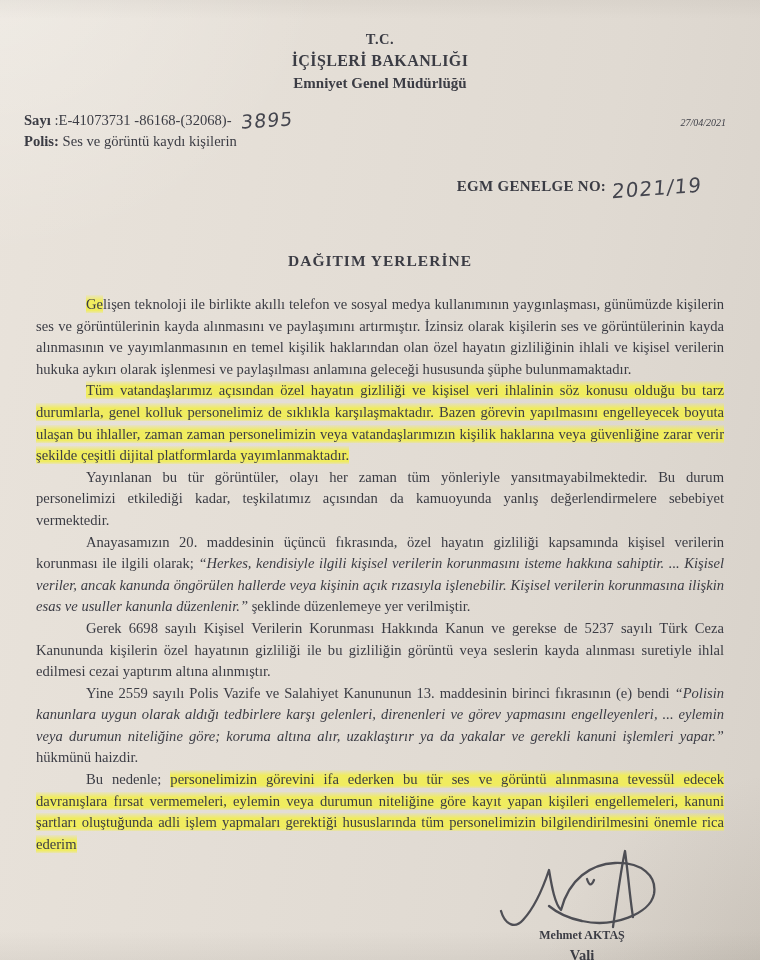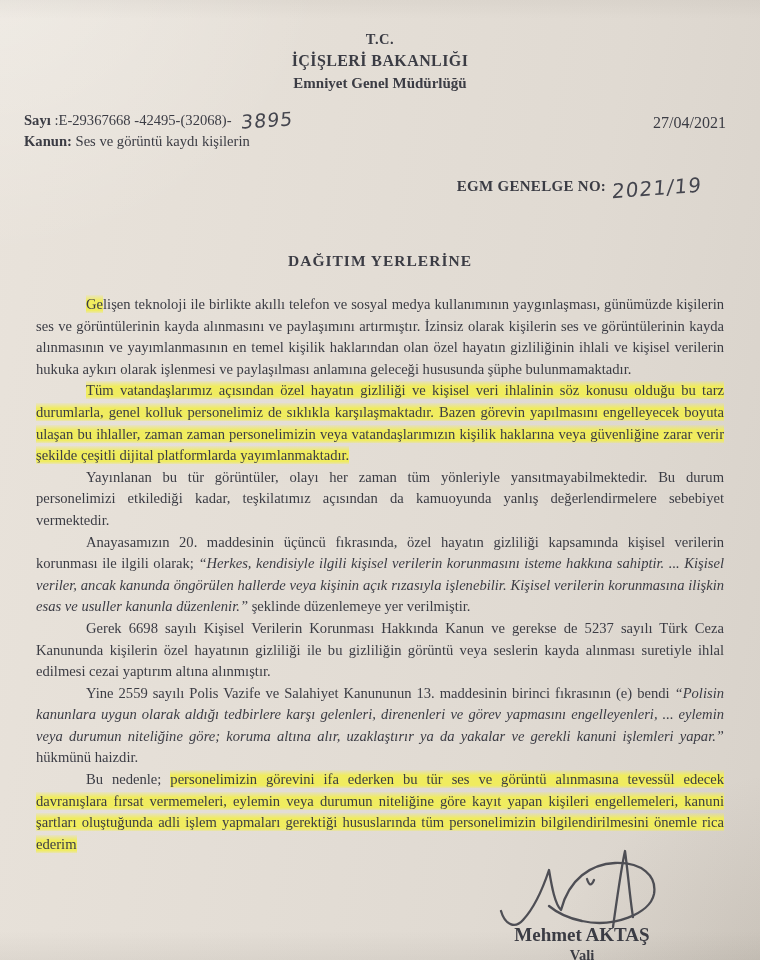--- a/index.html
+++ b/index.html
@@ -28,21 +28,21 @@
       linear-gradient(180deg, rgba(90,85,75,.05) 0%, rgba(90,85,75,0) 2%);
   }
   
   .letterhead{ text-align:center; padding-top:28px; line-height:22px; }
   .lh-tc{ font-weight:bold; font-size:14.5px; letter-spacing:.5px; }
   .lh-ministry{ font-weight:bold; font-size:16px; letter-spacing:.4px; }
   .lh-directorate{ font-weight:bold; font-size:15px; }
   
   .meta{ position:relative; margin:16px 34px 0 24px; font-size:14.6px; line-height:21px; }
   .meta .b{ font-weight:bold;font-family:Liberation Serif, serif; }
-  .date{ position:absolute; right:0; top:2px; font-size:16px; }
+  .date{ position:absolute; right:0; top:2px; font-size:10px;font-style:italic; }
   .hand{
     font-family:"DejaVu Sans",sans-serif;
     font-size:19px;
     display:inline-block;
     transform:rotate(-4deg) skewX(-8deg);
     letter-spacing:1px;
     color:#44454e;
     margin-left:6px;
     vertical-align:-2px;
   }
@@ -58,43 +58,43 @@
   .body{ margin:24px 36px 0 36px; font-size:14.6px; line-height:21.6px; text-align:justify; }
   .body p{ margin:0; text-indent:50px; }
   .hl{ background:linear-gradient(180deg, rgba(240,236,95,.15) 0%, var(--hl) 30%, var(--hl) 85%, rgba(240,236,95,.3) 100%); box-decoration-break:clone; -webkit-box-decoration-break:clone; padding:1px 0; }
   .it{ font-style:italic; }
   
   .signature{
     width:260px; margin:-6px 48px 0 auto;
     text-align:center; position:relative;
   }
   .sig-svg{ display:block; margin:0 auto -16px auto; }
-  .sig-name{ font-weight:bold; font-size:19px; line-height:20px; }
+  .sig-name{ font-weight:bold; font-size:12px; line-height:20px; }
   .sig-role{ font-weight:bold; font-size:14.5px; line-height:20px; }
 </style>
 </head>
 <body>
 
 <div class="paper">
   <div class="texture"></div>
 
   <header class="letterhead">
     <div class="lh-tc">T.C.</div>
     <div class="lh-ministry">İÇİŞLERİ BAKANLIĞI</div>
     <div class="lh-directorate">Emniyet Genel Müdürlüğü</div>
   </header>
 
   <div class="meta">
     <div>
       <span class="b">Sayı</span>
-      <span>:E-29367668 -42495-(32068)-</span>
+      <span>:E-41073731 -86168-(32068)-</span>
       <span class="hand">3895</span>
     </div>
     <div>
-      <span class="b">Kanun:</span>
+      <span class="b">Polis:</span>
       <span>Ses ve görüntü kaydı kişilerin</span>
     </div>
     <div class="date">27/04/2021</div>
   </div>
 
   <div class="genelge">
     <span class="b">EGM GENELGE NO:</span>
     <span class="hand">2021/19</span>
   </div>
 

